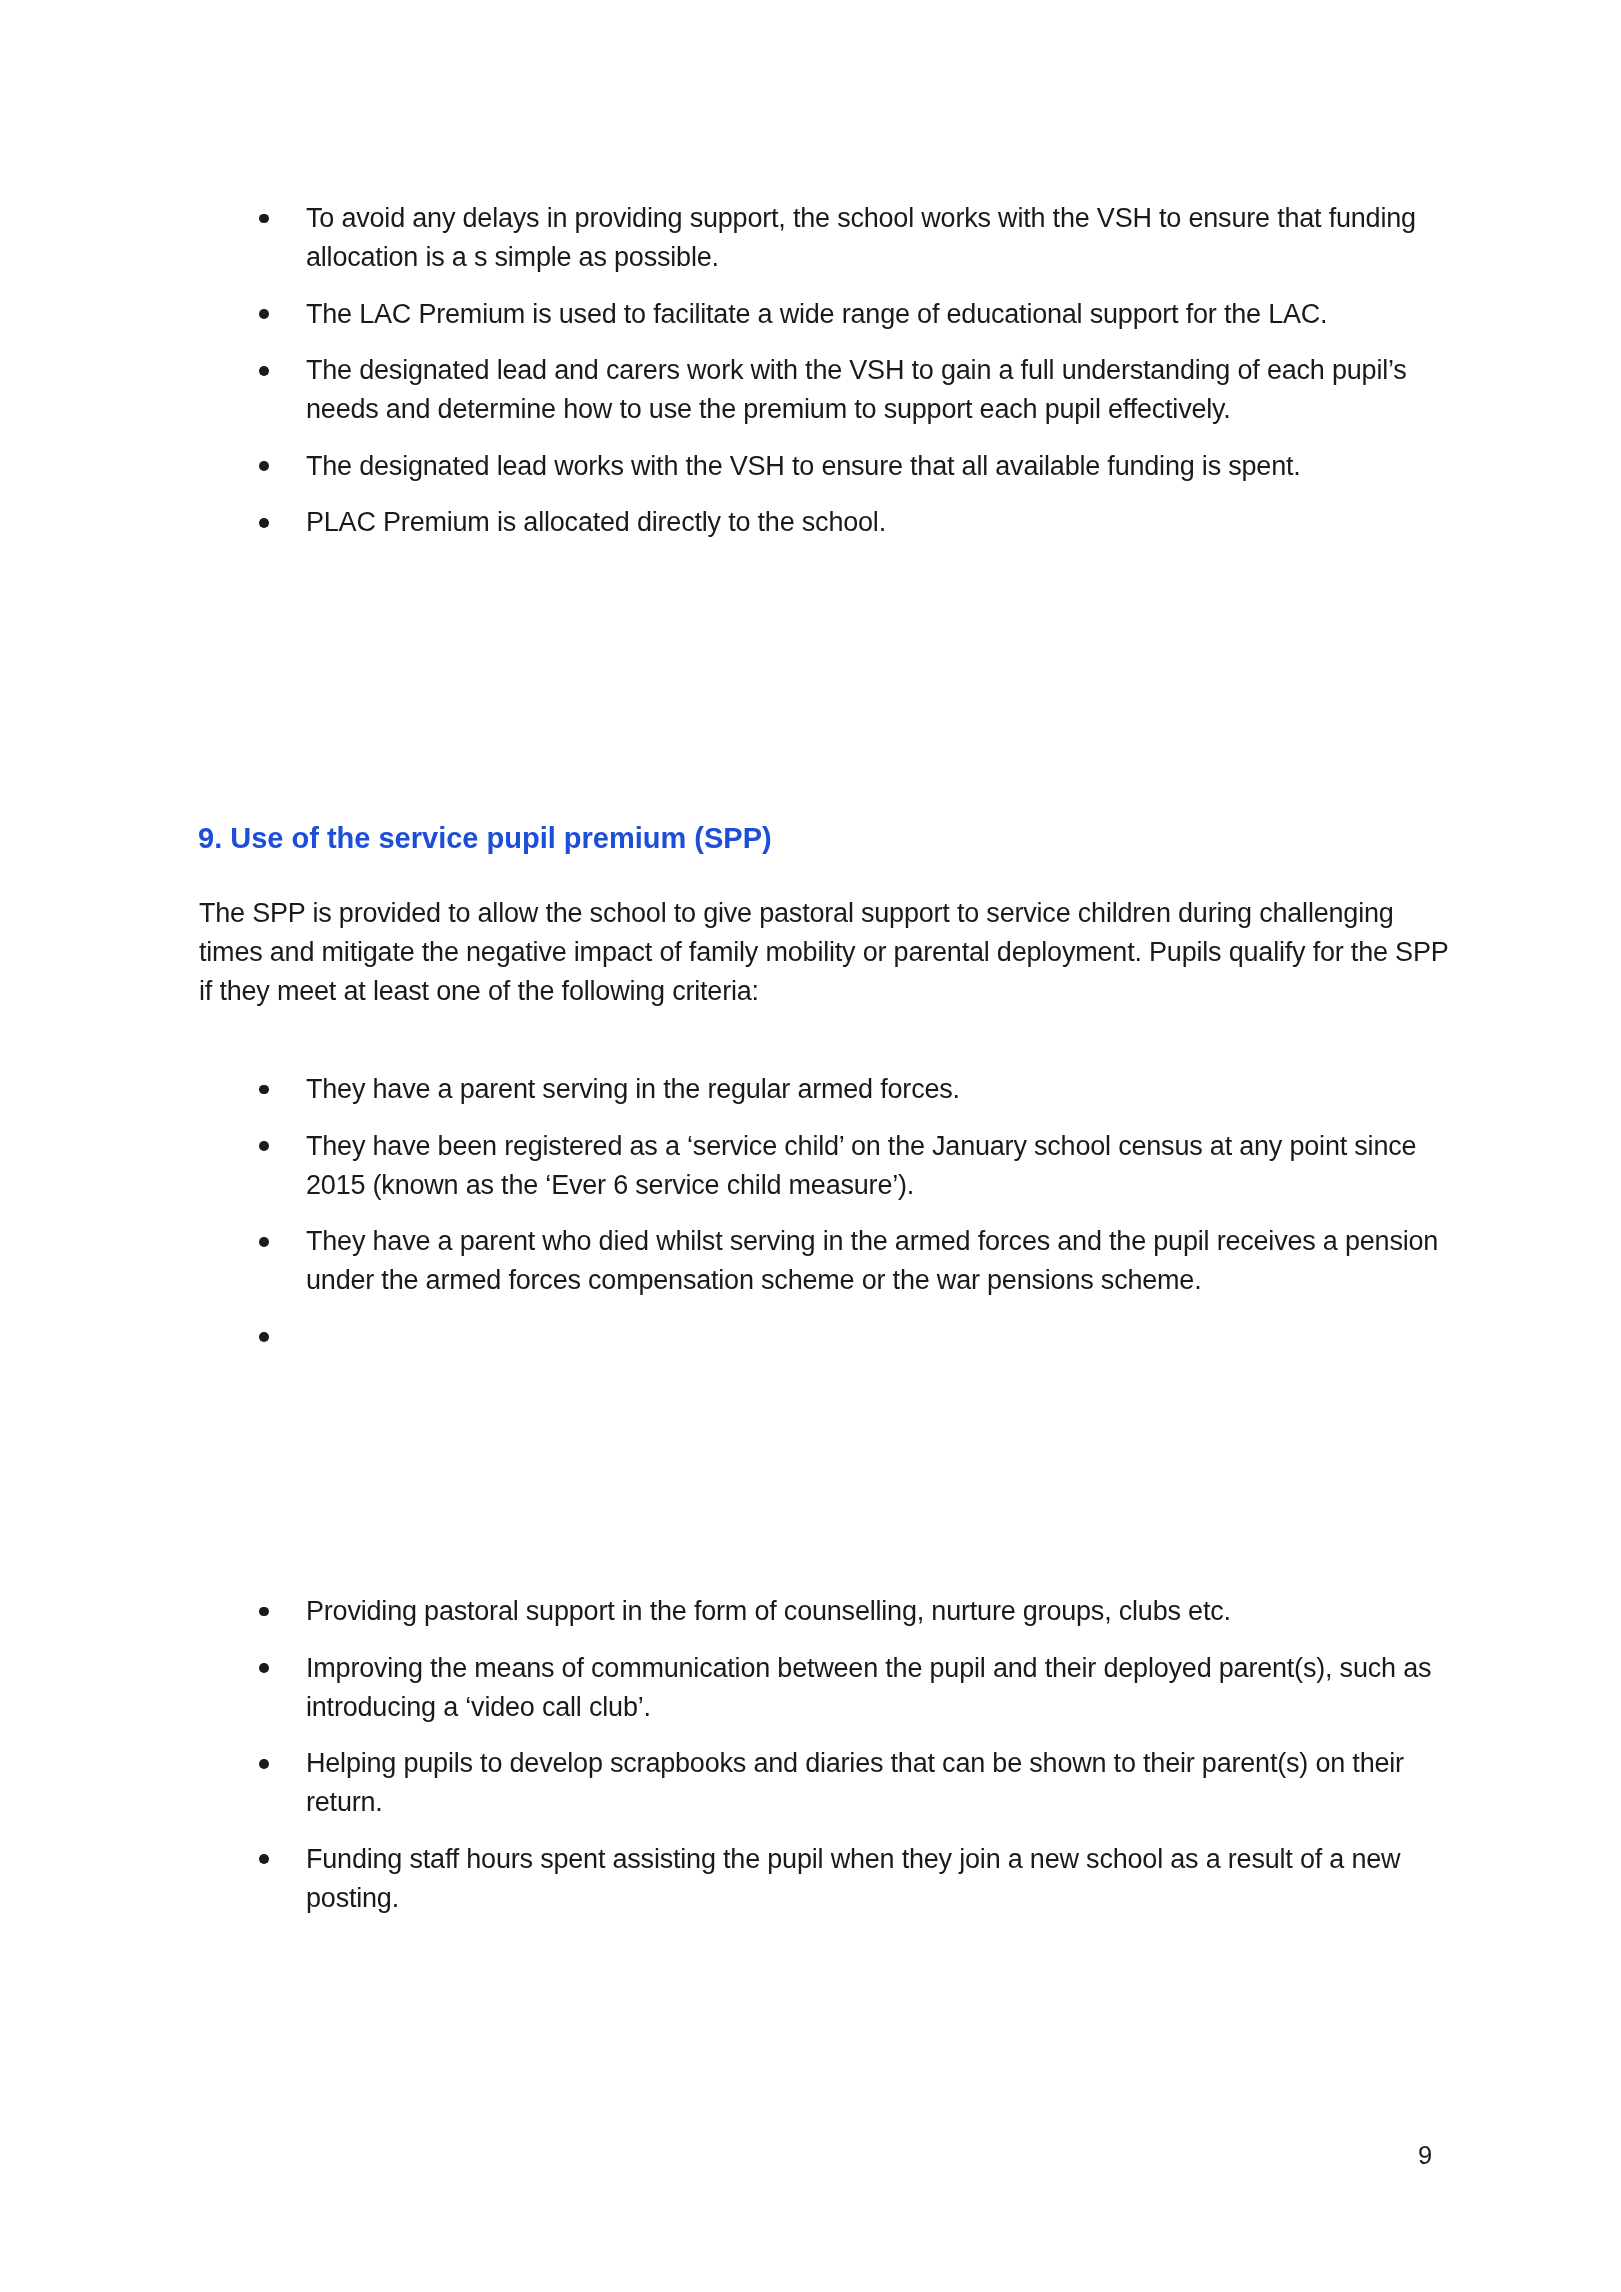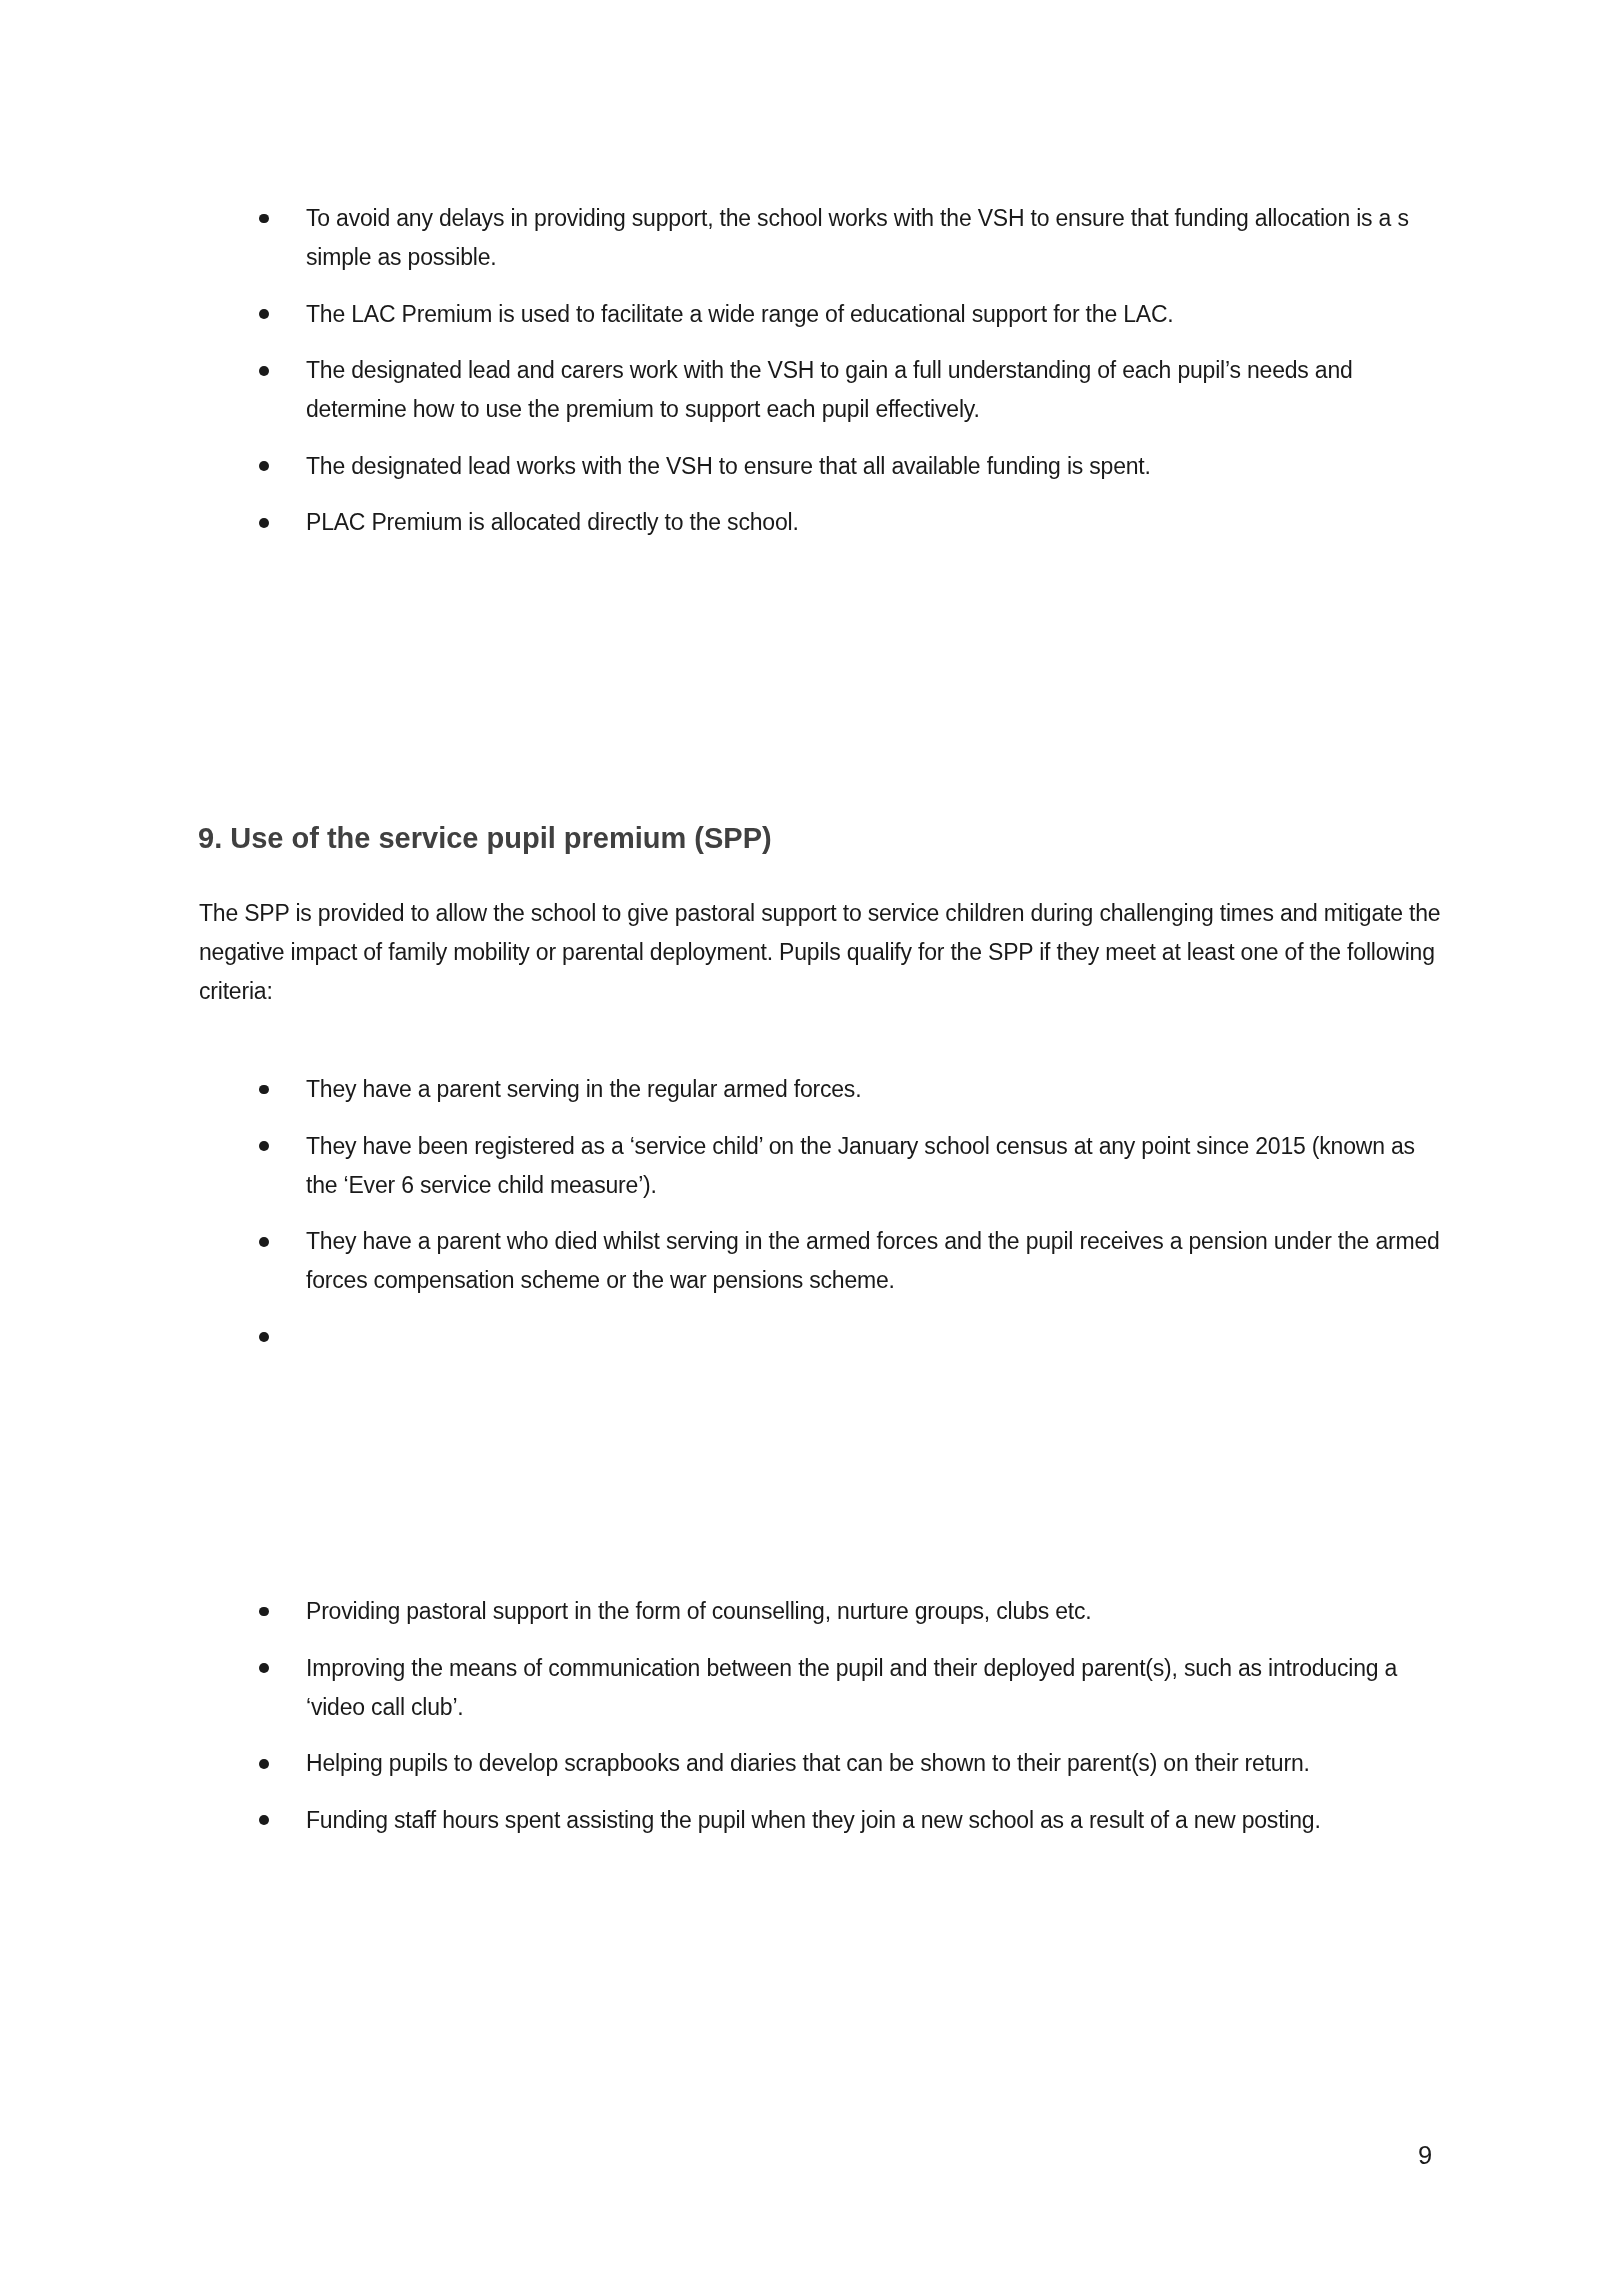--- a/index.html
+++ b/index.html
@@ -1,24 +1,24 @@
 <!DOCTYPE html>
 <html><head>
 <meta charset="utf-8">
 <style>
   html, body { margin: 0; padding: 0; background: #ffffff; }
   body { width: 1621px; height: 2293px; position: relative; overflow: hidden;
          font-family: "Liberation Sans", "DejaVu Sans", sans-serif; color: #1a1a1a; }
   .page { position: absolute; left: 0; top: 0; width: 1621px; height: 2293px; }
-  .txt { font-size: 23px; line-height: 39px; letter-spacing: -0.2px; }
+  .txt { font-size: 27px; line-height: 39px; letter-spacing: -0.2px; }
   ul.bullets { list-style: none; margin: 0; padding: 0; position: absolute; left: 255px; width: 1196px; }
   ul.bullets li { position: relative; padding-left: 51px; margin-bottom: 17.6px; }
   ul.bullets li .dot { position: absolute; left: 3.9px; top: 14.7px; width: 9.8px; height: 9.8px;
                        border-radius: 50%; background: #1a1a1a; }
-  .heading { position: absolute; left: 198px; color: #404040; font-weight: bold; font-size: 29px; line-height: 39px; }
+  .heading { position: absolute; left: 198px; color: #1d4ed8; font-weight: bold; font-size: 29px; line-height: 39px; }
   .para { position: absolute; width: 1255px; }
   .pagenum { position: absolute; left: 1418px; top: 2141px; font-size: 25.5px; }
 </style>
 </head>
 <body>
 
 <div class="page">
 
   <ul class="bullets txt" style="top:199px;">
     <li><span class="dot"></span><span>To avoid any delays in providing support, the school works with the VSH to ensure that funding allocation is a s simple as possible.</span></li>

